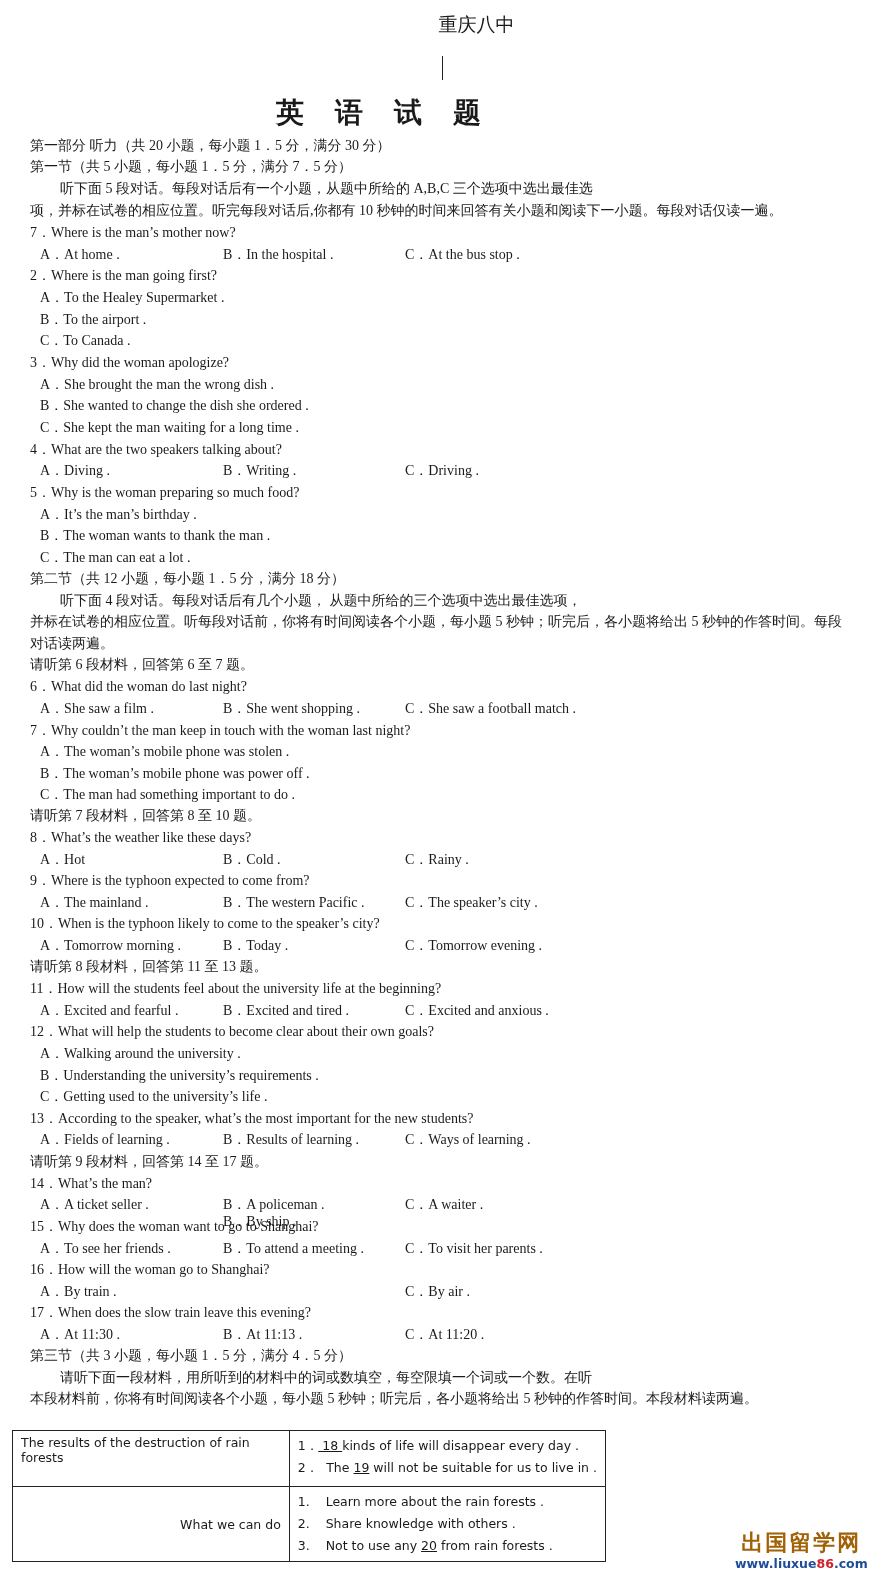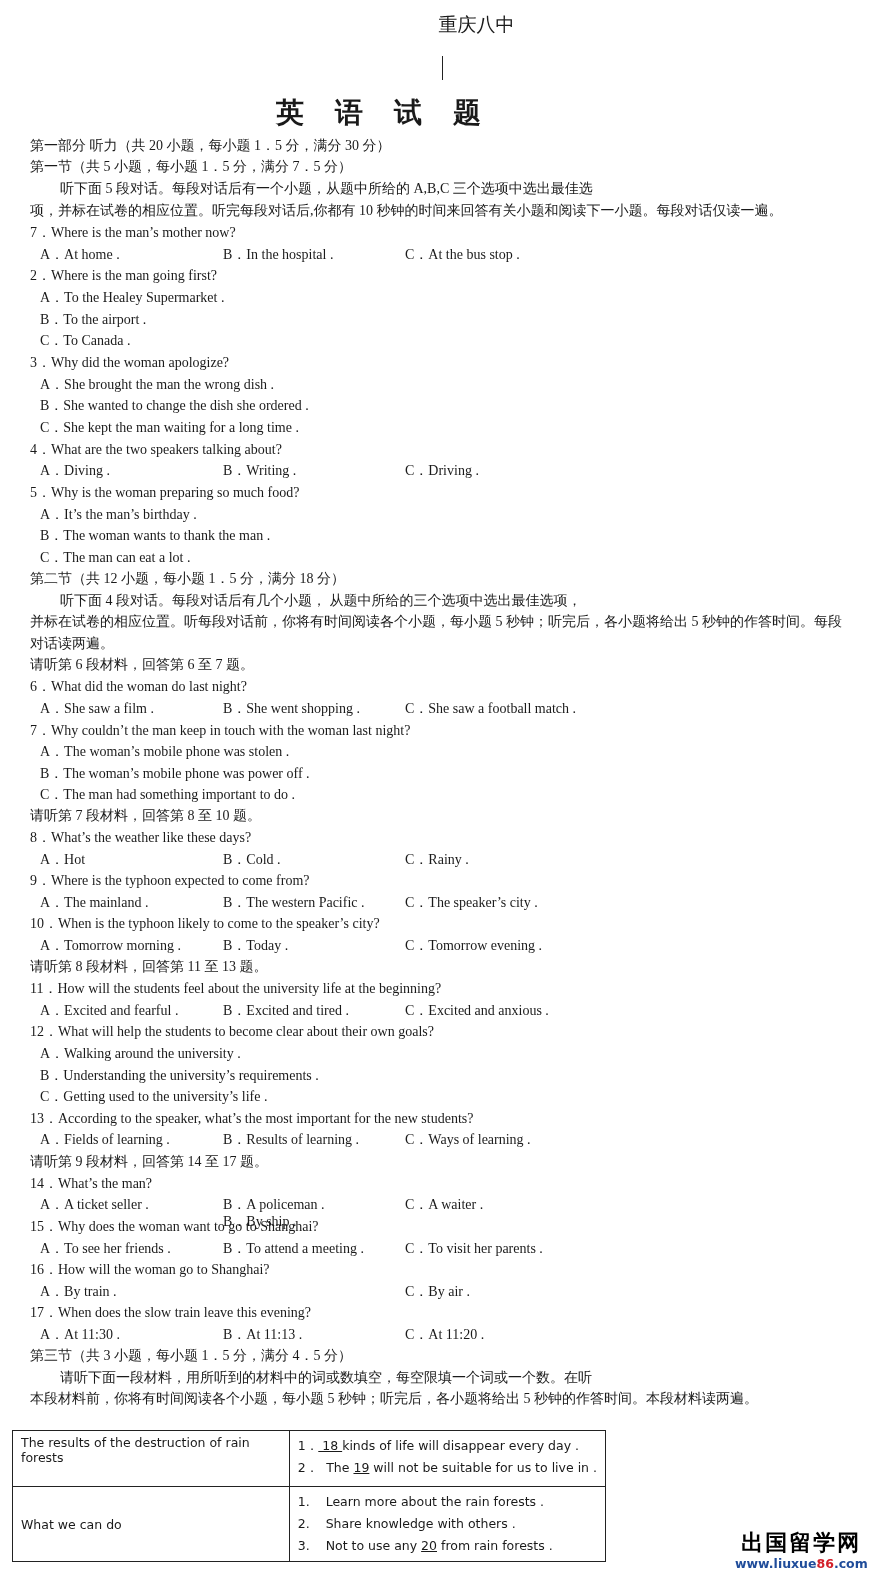--- a/index.html
+++ b/index.html
@@ -16,26 +16,26 @@
   .opt { position:absolute; font-size:14px; white-space:nowrap; line-height:18px; }
   .colA { left:40px; }
   .colB { left:223px; }
   .colC { left:405px; }
   table.fill { position:absolute; left:12px; top:1430px; width:594px; border-collapse:collapse;
                font-family:"DejaVu Sans","Liberation Sans",sans-serif; font-size:12.5px;border-radius:29px; }
   table.fill td { border:1px solid #222; vertical-align:top; padding:4px 8px; }
   .fill .c1 { width:276px; }
   .fill .row1 td { height:47px; }
   .fill .row2 td { height:64px; }
-  .fill .row2 .c1 { vertical-align:middle; }
+  .fill .row2 .c1 { vertical-align:middle;text-align:right; }
   .item { line-height:22px; white-space:nowrap; }
   .blank { text-decoration:underline; }
   .wm { position:absolute; left:735px; top:1528px; text-align:center;
         font-family:"DejaVu Sans",sans-serif; }
-  .wm .cn { font-size:22px; color:#000000; letter-spacing:2px; font-weight:bold; }
+  .wm .cn { font-size:22px; color:#a16207; letter-spacing:2px; font-weight:bold; }
   .wm .url { font-size:12.5px; font-weight:bold; color:#1f4c9a; margin-top:-2px; }
   .wm .url .red { color:#d3202a; }
 </style>
 </head>
 <body>
 
 <div class="abs school">重庆八中</div>
 <div class="abs exam"><span class="cursor"></span></div>
 <div class="abs subject">英 语 试 题</div>
 

